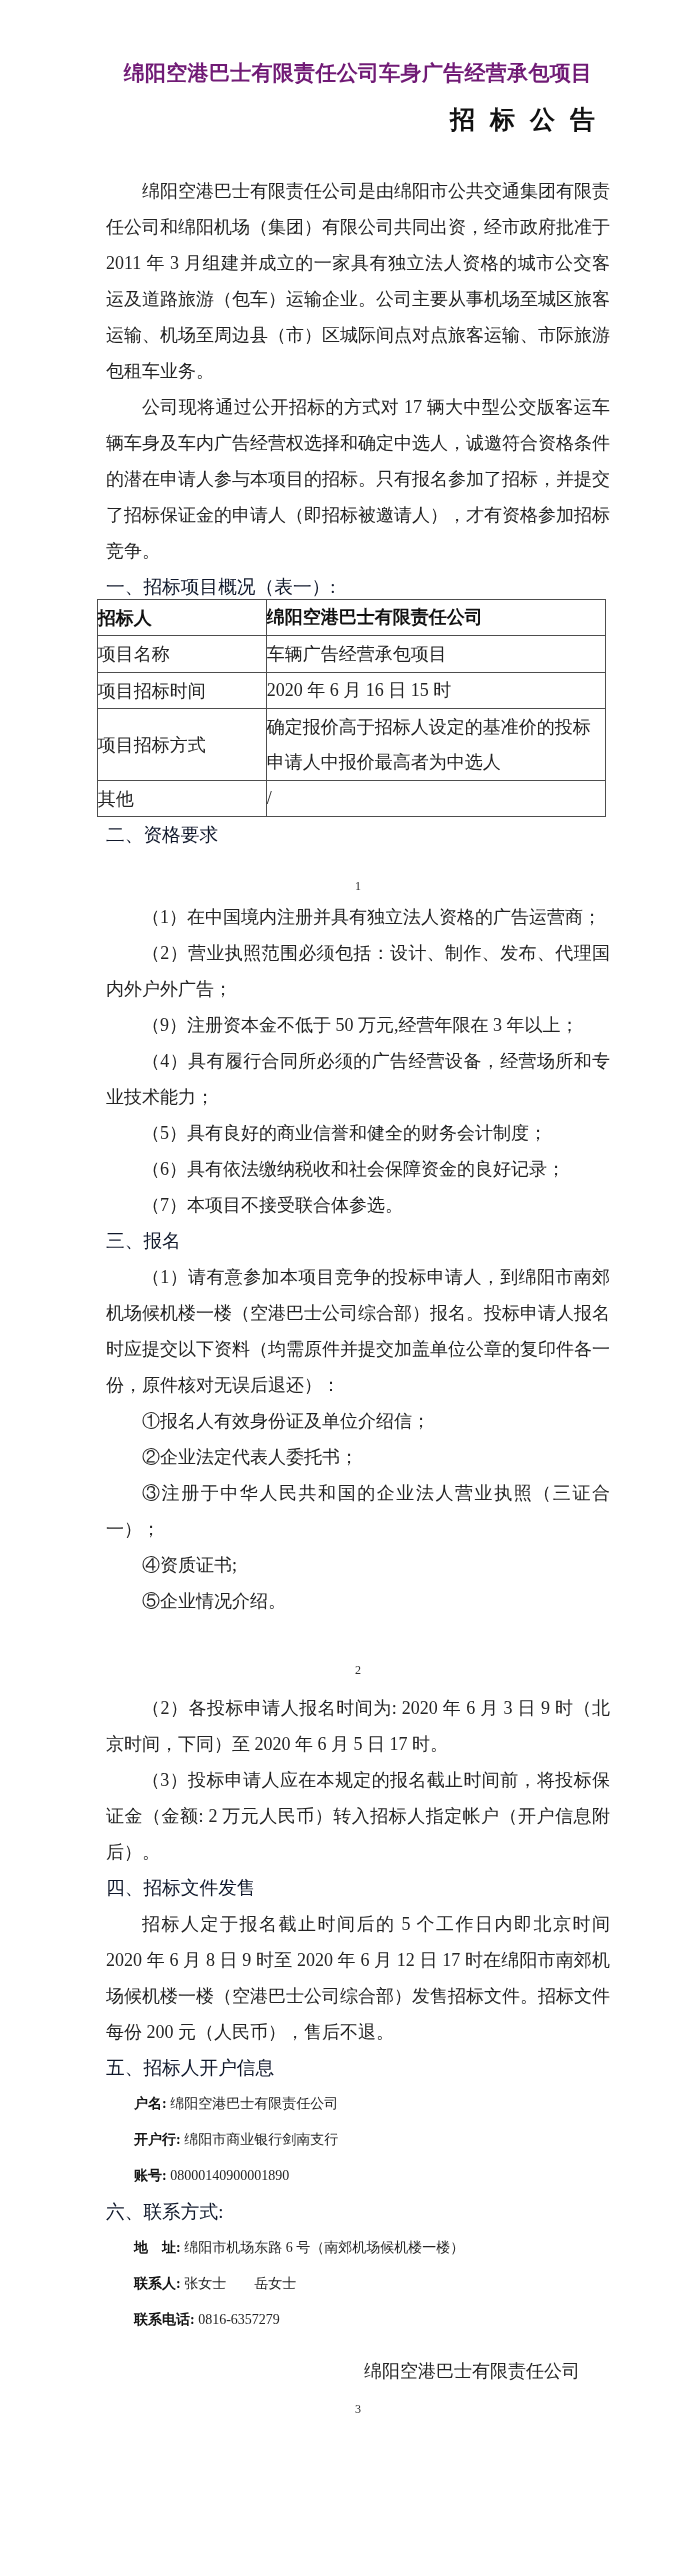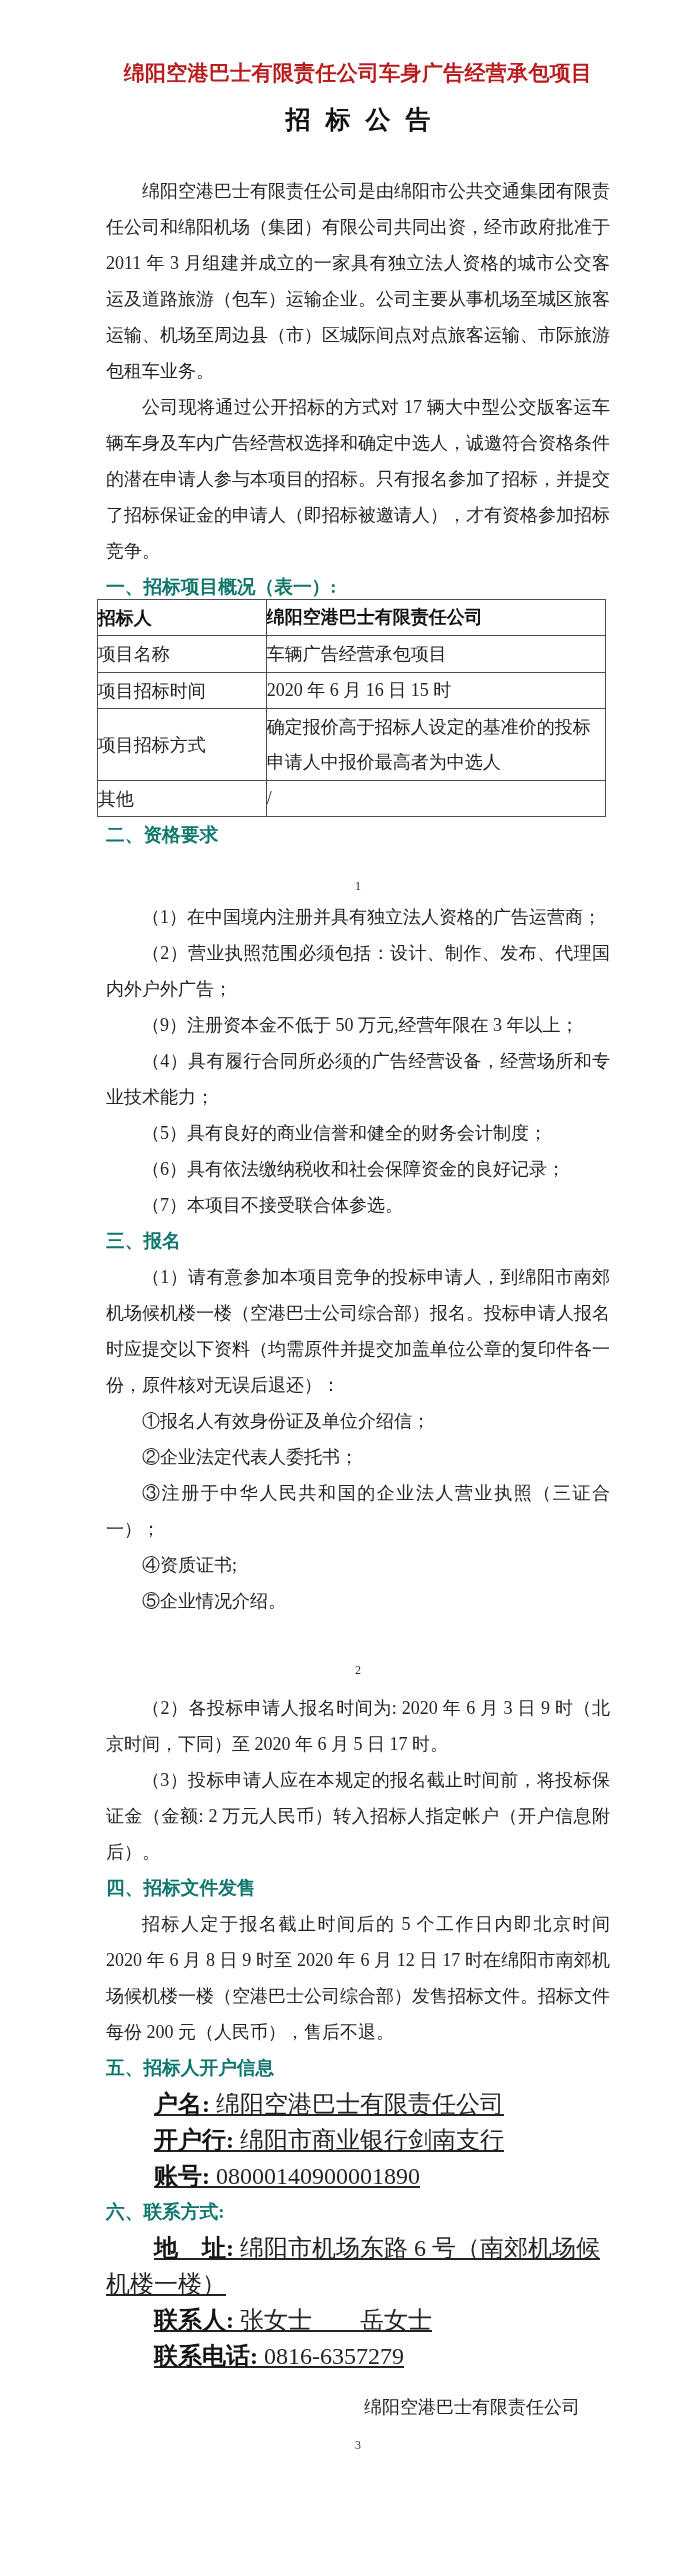--- a/index.html
+++ b/index.html
@@ -21,48 +21,48 @@
   .content {
     width: 504px;
     margin-left: 106px;
   }
   .doc-title {
     margin: 0;
     text-align: center;
     font-size: 21px;
     font-weight: bold;
     line-height: 27px;
-    color: #b91c1c;
+    color: #701a75;
     letter-spacing: 0.3px;
   }
   .doc-subtitle {
     margin-top: 17.4px;
-    text-align: center;
+    text-align: right;
     font-size: 25px;
     font-weight: bold;
     line-height: 31px;
     color: #111;
     letter-spacing: 15px;
     text-indent: 15px; 
   }
   .para {
     margin: 0;
     font-size: 18px;
     line-height: 36px;
     text-align: justify;
     color: #232323;
   }
   .indent { text-indent: 2em; }
   .first-para { margin-top: 38px; }
   .heading {
     margin: 0;
     font-size: 18.7px;
-    font-weight: bold;
-    line-height: 36px;
-    color: #0f766e;
+    font-weight: normal;
+    line-height: 36px;
+    color: #0f172a;
   }
   table.overview {
     border-collapse: collapse;
     margin-top: -6.2px;
     margin-left: -9.3px;
     width: 509px;
     table-layout: fixed;
     border: 1.9px solid #4d4d4d;
   }
   table.overview td {
@@ -83,25 +83,24 @@
     font-size: 12px;
     line-height: 18.7px;
     color: #2a2a2a;
     width: 504px;
   }
   .pagenum.pn1 { margin-top: 24px; margin-bottom: 3.1px; }
   .pagenum.pn2 { margin-top: 42px; margin-bottom: 10.6px; }
   .pagenum.pn3 { margin-top: 10.6px; }
   .kv {
     margin: 0;
-    font-size: 24px;
+    font-size: 14px;
     line-height: 36px;
     text-indent: 2em;
     color: #232323;
-    text-decoration: underline;
   }
   .kv .lbl { font-weight: bold; color: #141414; }
   .sig-company {
     margin-top: 15px;
     font-size: 18px;
     line-height: 36px;
     text-align: right;
     padding-right: 30px;
     color: #232323;
   }

